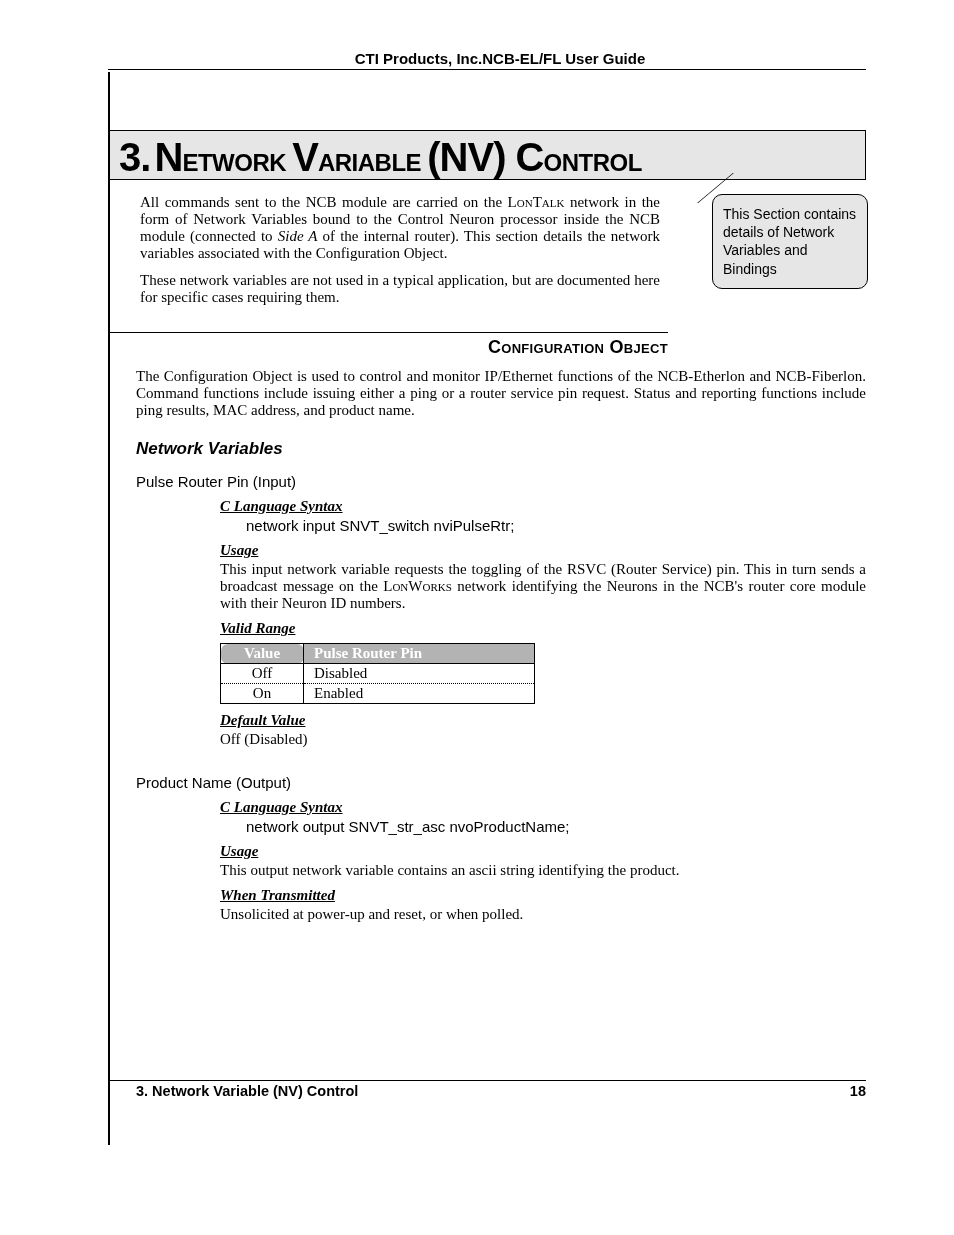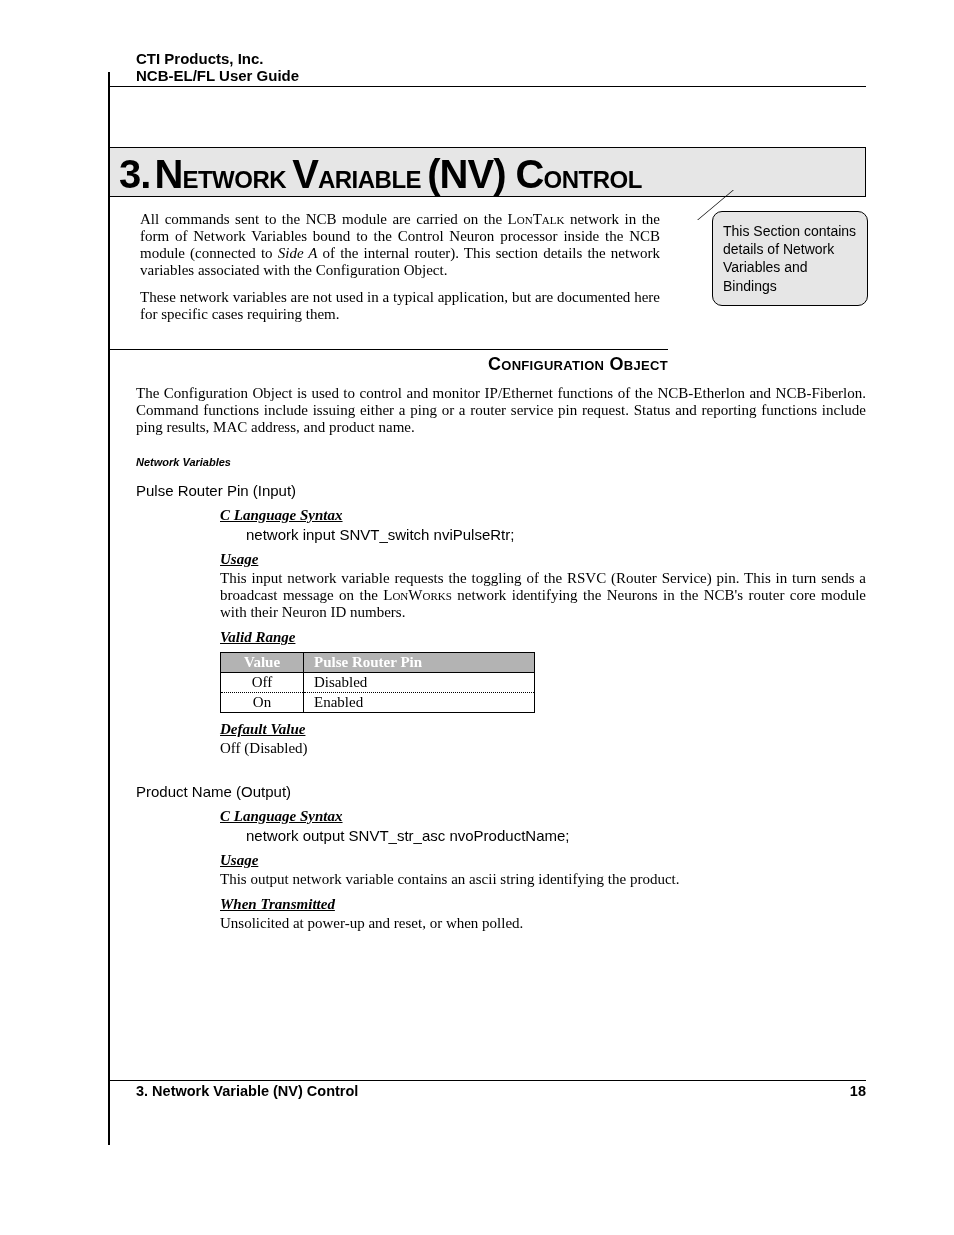--- a/index.html
+++ b/index.html
@@ -18,21 +18,20 @@
     box-sizing: border-box;
   }
   .header-row {
     display: flex;
     justify-content: center;
     font-family: Arial, Helvetica, sans-serif;
     font-weight: bold;
     font-size: 15px;
     border-bottom: 1.5px solid #000;
     padding: 0 2px 2px 28px;
-    flex-direction: column;
   }
   .vrule {
     position: absolute;
     left: 108px;
     top: 72px;
     width: 2px;
     background: #000;
     height: 1078px;
   }
   .chapter-title-box {
@@ -103,21 +102,21 @@
   }
   .body-indent {
     margin-left: 28px;
     text-align: justify;
   }
   .body-indent p { margin: 0 0 12px 0; }
   .subsection-heading {
     font-family: Arial, Helvetica, sans-serif;
     font-weight: bold;
     font-style: italic;
-    font-size: 11px;
+    font-size: 17px;
     margin: 20px 0 14px 28px;
   }
   .nv-heading {
     font-family: Arial, Helvetica, sans-serif;
     font-size: 15px;
     margin: 14px 0 4px 28px;
   }
   .field-label {
     font-weight: bold;
     font-style: italic;
@@ -140,21 +139,21 @@
     margin: 6px 0 8px 112px;
     font-size: 15px;
   }
   table.valid-range th {
     background: #b3b3b3;
     color: #fff;
     font-weight: bold;
     border: 1.5px solid #000;
     padding: 1px 0;
   }
-  table.valid-range th:first-child { width: 82px; }
+  table.valid-range th:first-child { width: 82px; border-radius: 7px; }
   table.valid-range th:last-child { width: 220px; text-align: left; padding-left: 10px;}
   table.valid-range td {
     border-left: 1.5px solid #000;
     border-right: 1.5px solid #000;
     border-bottom: 1px dotted #000;
     padding: 1px 10px;
   }
   table.valid-range tr:last-child td { border-bottom: 1.5px solid #000; }
   table.valid-range td:first-child { text-align: center; }
   .footer-row {

